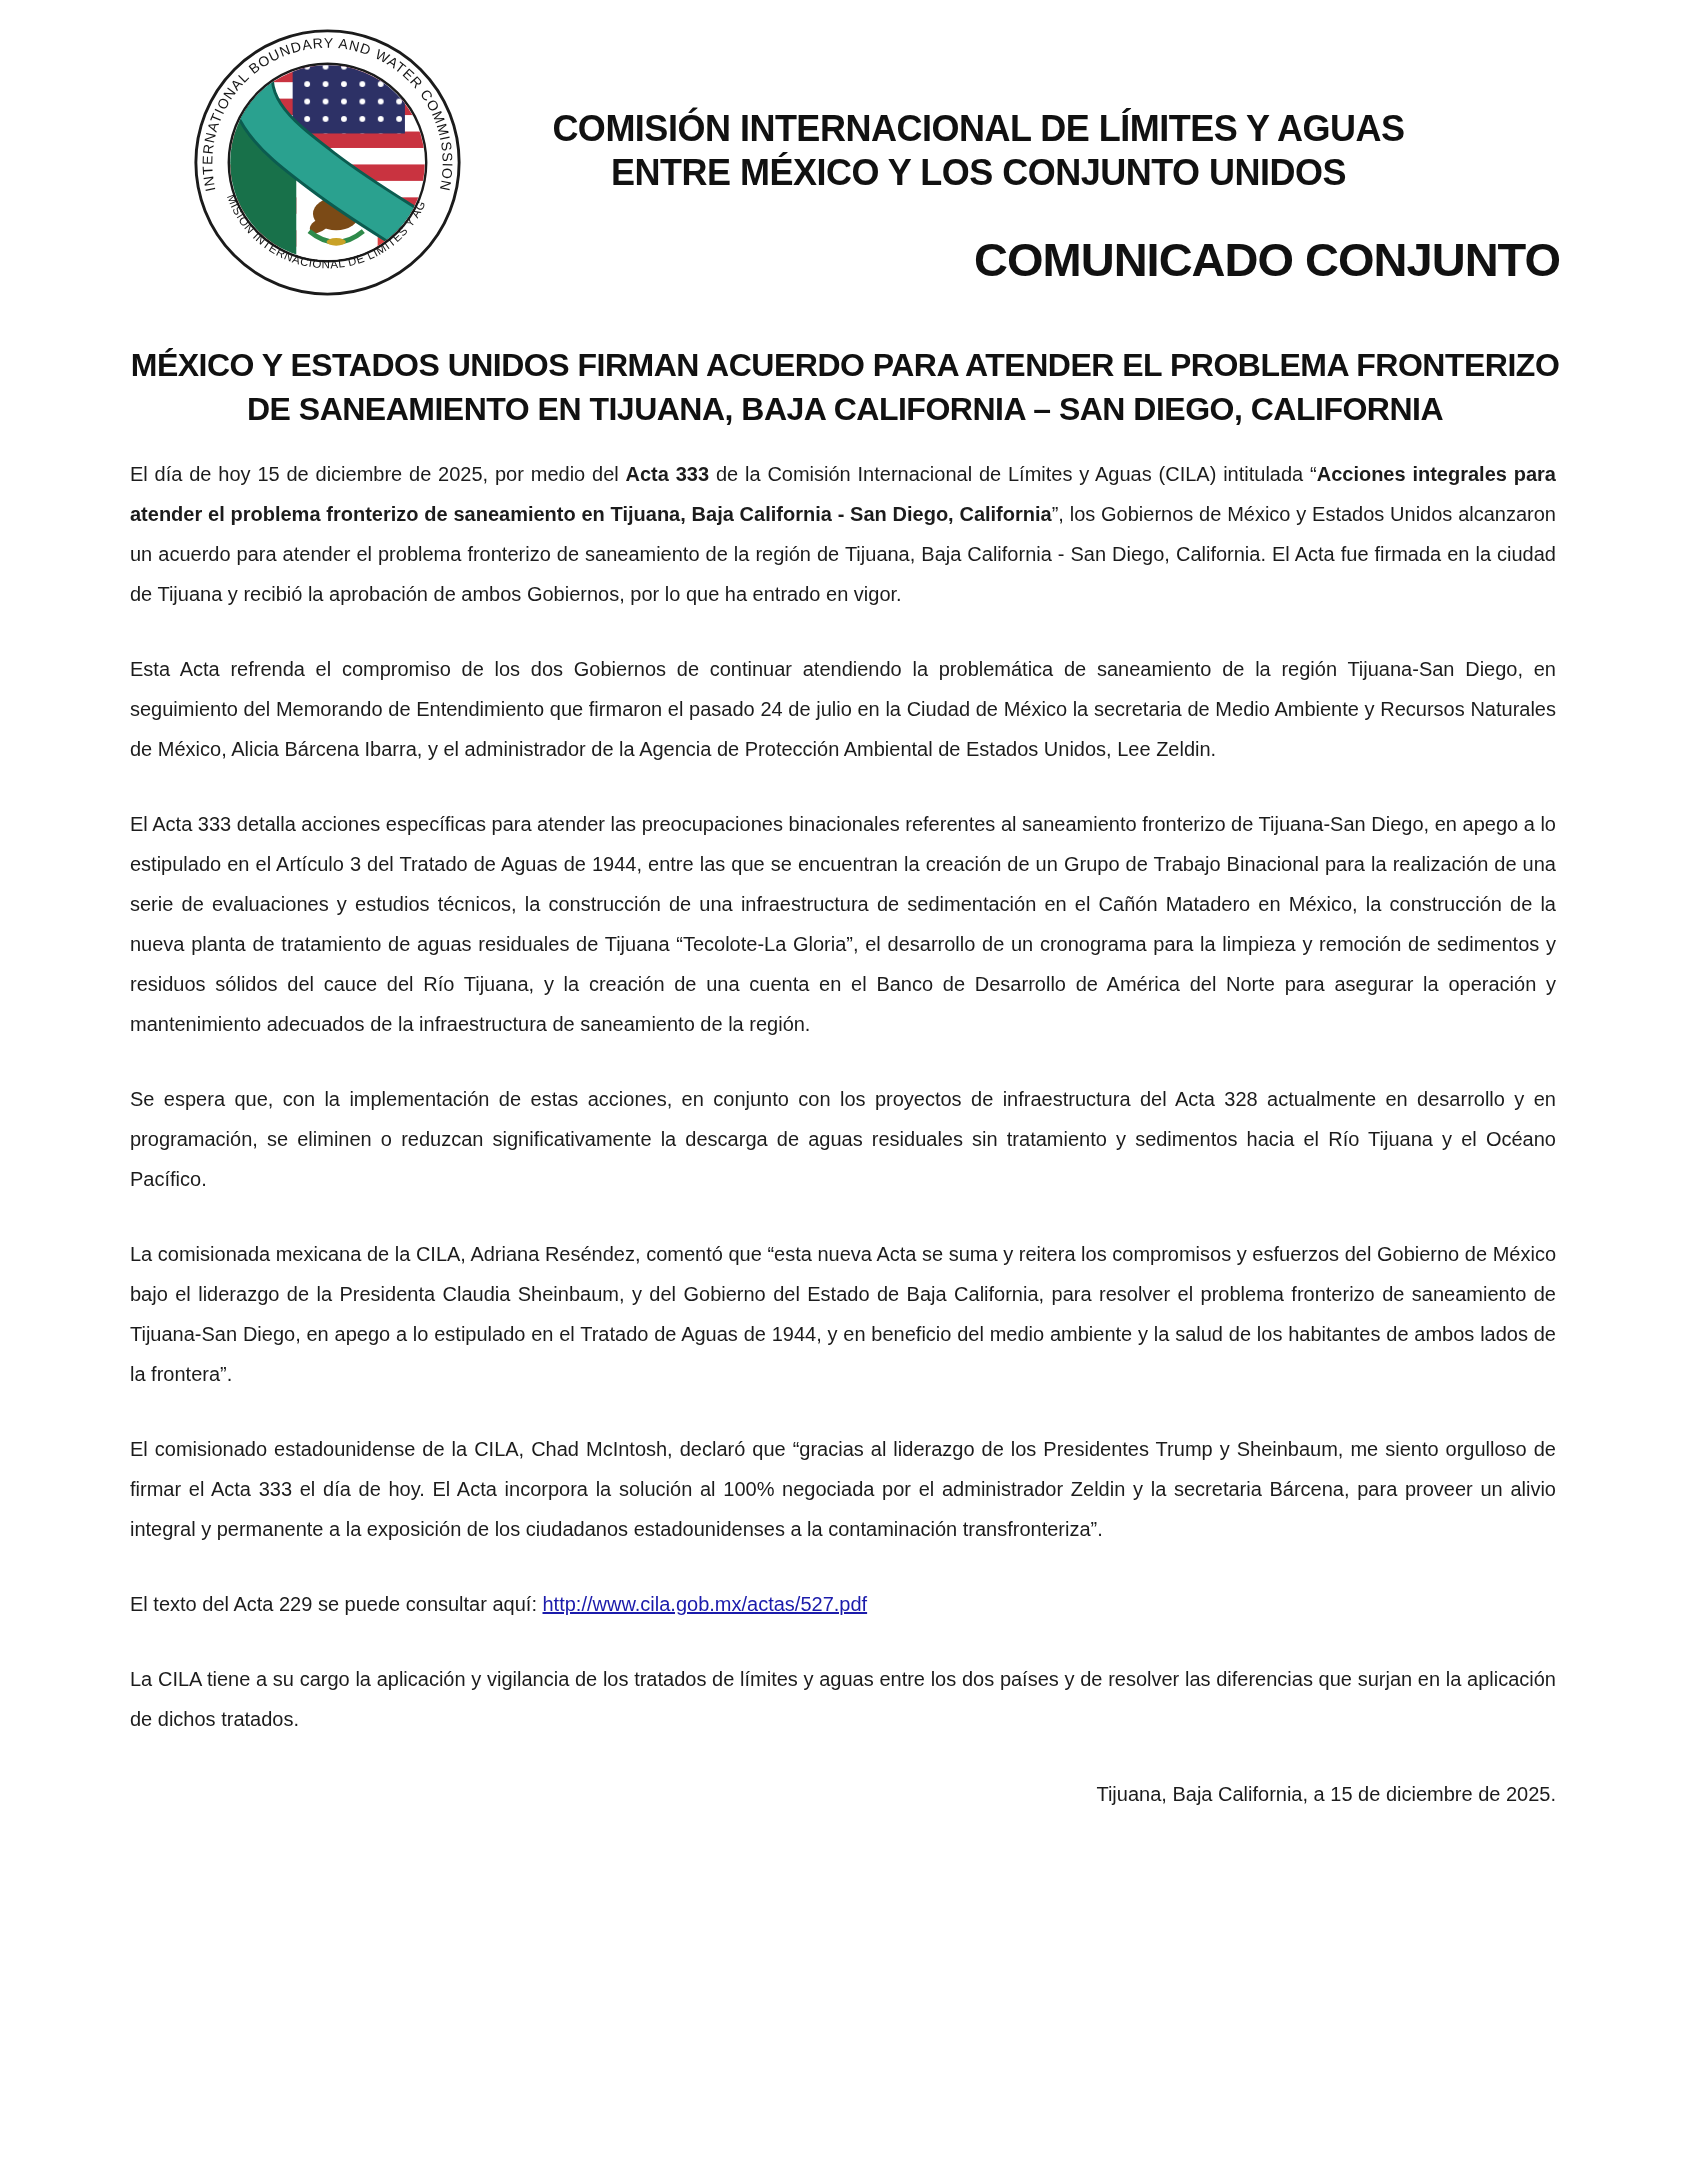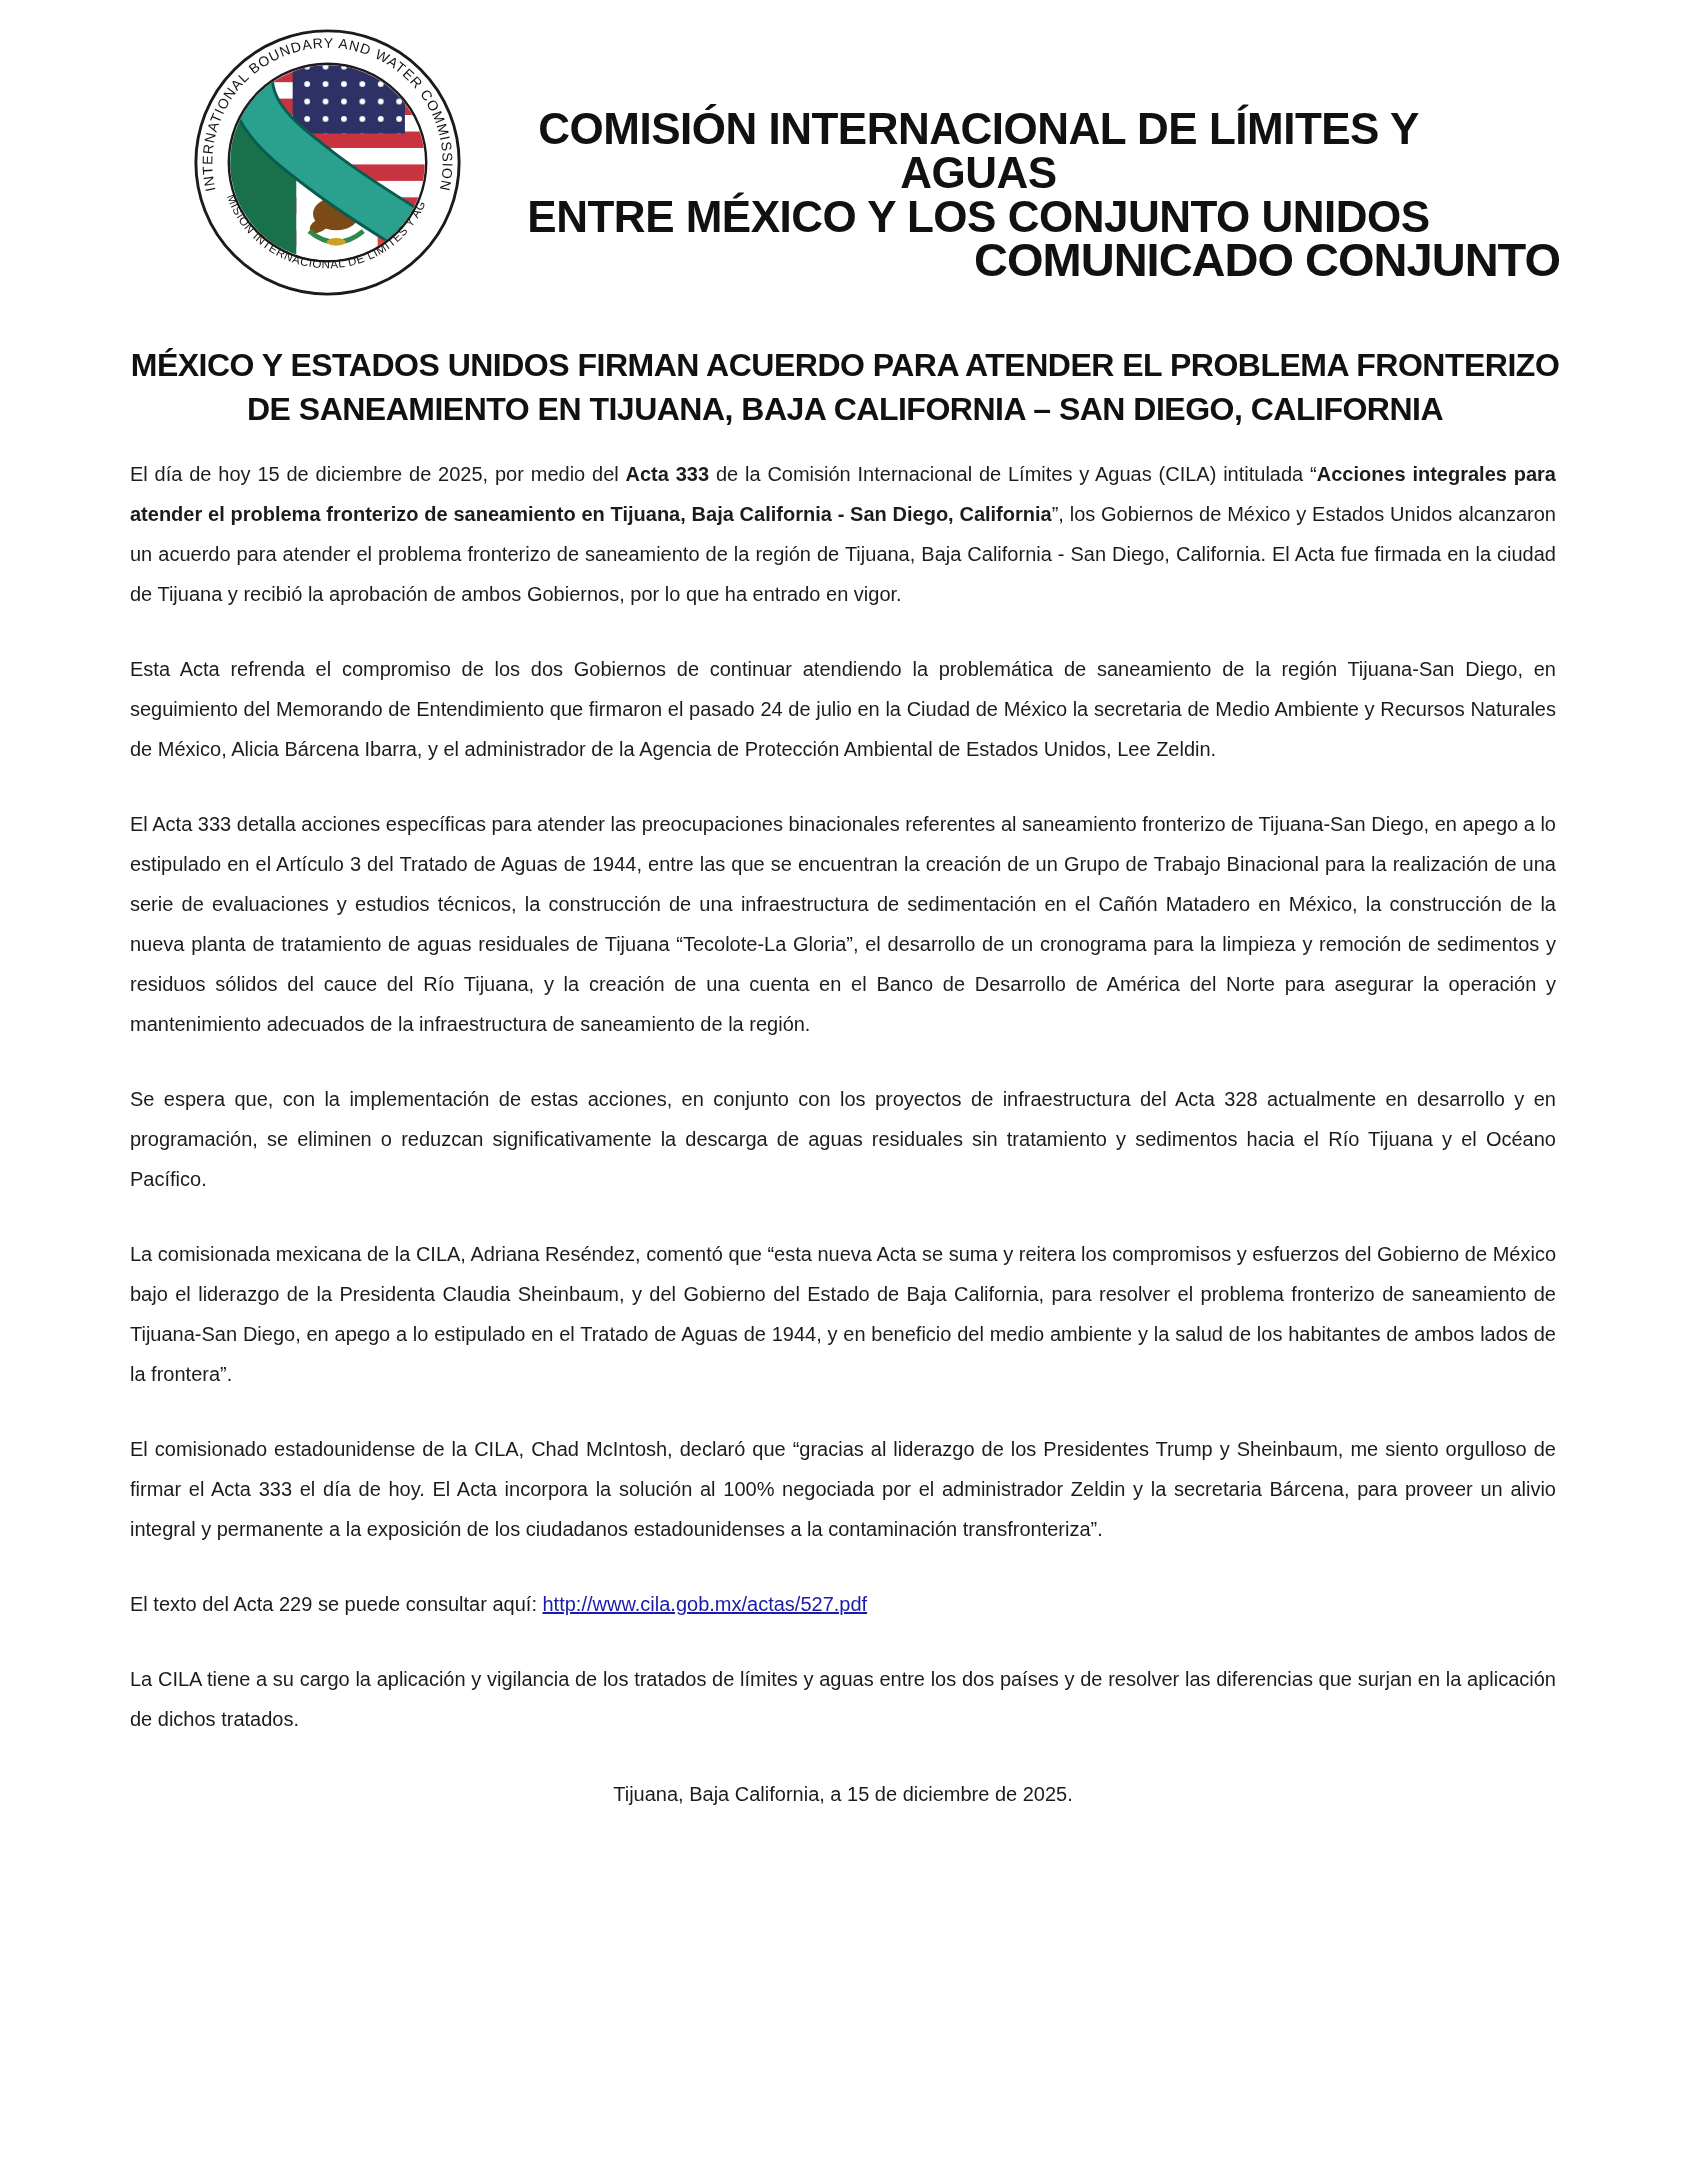--- a/index.html
+++ b/index.html
@@ -11,39 +11,39 @@
     padding:0 131px 0 130px;
     font-family:"Liberation Sans","DejaVu Sans",sans-serif;
     color:#1c1c1c;
     overflow:hidden;
   }
   .header{position:relative;height:310px;}
   .logo{position:absolute;left:62px;top:27px;width:271px;height:271px;}
   .logo svg{width:100%;height:100%;display:block;}
   .org-lines{
     position:absolute;left:390px;top:107px;width:917px;
-    text-align:center;font-weight:bold;font-size:44px;line-height:44px;
+    text-align:center;font-weight:bold;font-size:36px;line-height:44px;
     letter-spacing:-0.5px;color:#111;
   }
   .doc-type{
     position:absolute;left:0;right:0;top:232px;
     text-align:right;font-weight:bold;font-size:47px;letter-spacing:-1px;color:#111;
   }
   .title{
     margin:33px 0 23.4px 0;
     text-align:center;font-weight:bold;font-size:32px;line-height:44px;
     letter-spacing:-0.5px;color:#111;
   }
   .doc-body p{
     margin:0 4px 35px 0;
     font-size:20px;line-height:40px;
     text-align:justify;
   }
   .doc-body p.dateline{
-    text-align:center;margin-bottom:0;
+    text-align:right;margin-bottom:0;
   }
   a.doc-link{color:#1b1bab;text-decoration:underline;}
   b{font-weight:bold;}
   .ringtext{fill:#161616;}
 </style>
 </head>
 <body>
 
 <div class="page">
 

